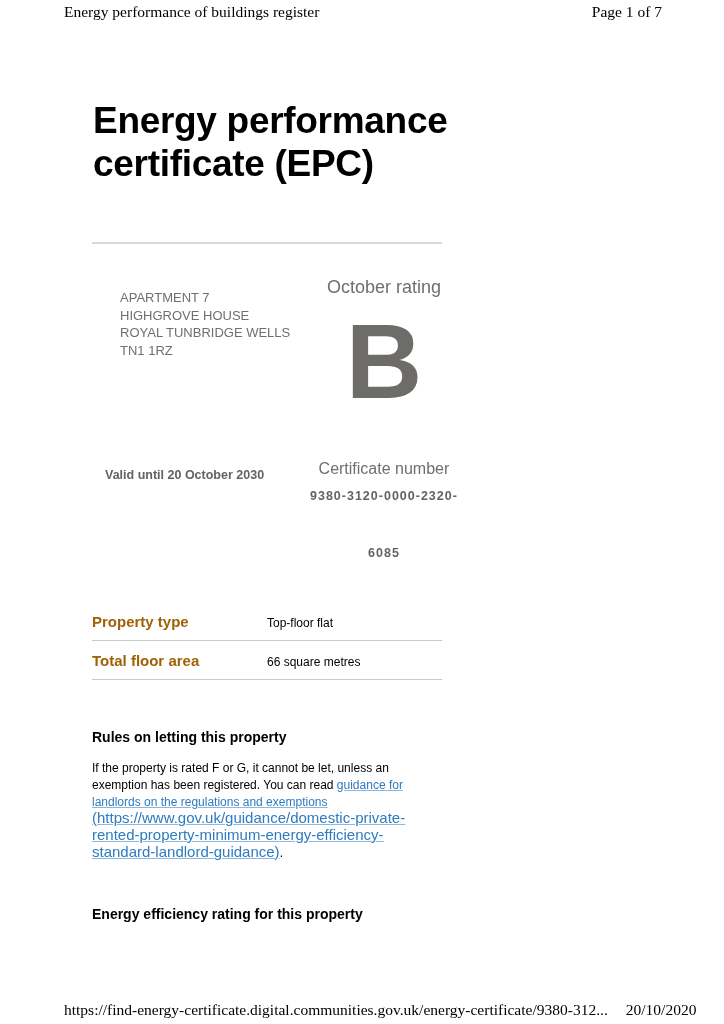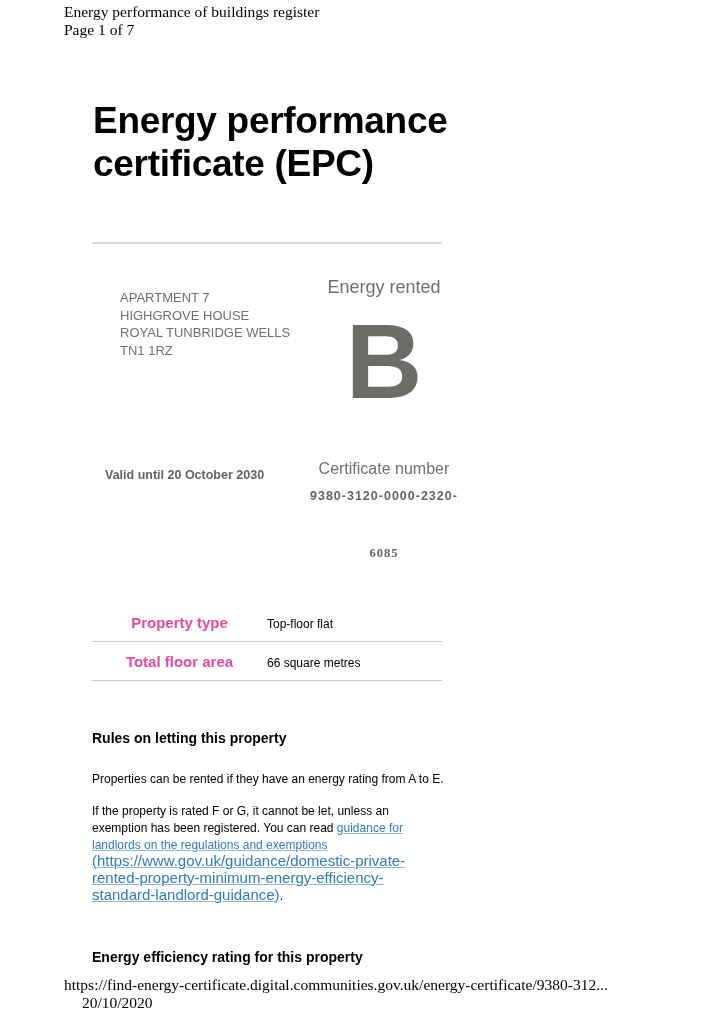--- a/index.html
+++ b/index.html
@@ -1,34 +1,34 @@
 <!DOCTYPE html>
 <html><head>
 <meta charset="utf-8">
 <style>
-  * { box-sizing: border-box; flex-direction: column; }
+  * { box-sizing: border-box; }
   html, body { margin: 0; padding: 0; }
   body {
     width: 724px; height: 1024px;
     background: #ffffff;
     position: relative;
     font-family: "Liberation Sans", sans-serif;
     color: #000000;
     overflow: hidden;
   }
 
   
   .print-bar {
     position: absolute; left: 64px; right: 62px;
     display: flex; justify-content: space-between;
     font-family: "Liberation Serif", serif;
     font-size: 15.5px; color: #000;
   }
   .print-bar.top { top: 3px; }
-  .print-bar.bottom { bottom: 12px; }
+  .print-bar.bottom { bottom: 5px; }
   .print-bar .seg { white-space: nowrap; }
   .print-bar.bottom .date { margin-left: 18px; }
 
   
   .page {
     position: absolute; top: 0; left: 92px; width: 352px;
   }
 
   h1.doc-title {
     margin: 99px 0 12px 1px;
@@ -70,32 +70,31 @@
   .cert-label { font-size: 16px; color: #6f6f6f; }
   .cert-line1 {
     margin-top: 11px;
     font-size: 12.5px; font-weight: 700; letter-spacing: 1px;
     color: #636363; white-space: nowrap;
   }
   .cert-line2 {
     margin-top: 43px;
     font-size: 12.5px; font-weight: 700; letter-spacing: 1px;
     color: #636363;
-    font-family: Liberation Serif, serif;
   }
 
   
   .facts { margin-top: 42px; width: 350px; }
   .facts .row {
     display: grid; grid-template-columns: 175px 1fr;
     padding: 11px 0 10px 0;
     border-bottom: 1px solid #c9c9c9;
     align-items: baseline;
   }
-  .facts .label { font-size: 15px; font-weight: 700; color: #ec4899; text-align: center; }
+  .facts .label { font-size: 15px; font-weight: 700; color: #a16207; }
   .facts .value { font-size: 12px; color: #000; }
 
   
   .section-heading {
     margin: 49px 0 0 0;
     font-size: 14px; font-weight: 700; color: #000;
   }
   .para {
     margin: 25px 0 0 0;
     font-size: 12px; line-height: 17px; color: #000;
@@ -131,21 +130,21 @@
   <div class="summary">
 
     <div class="address">
       <div>APARTMENT 7</div>
       <div>HIGHGROVE HOUSE</div>
       <div>ROYAL TUNBRIDGE WELLS</div>
       <div>TN1 1RZ</div>
     </div>
 
     <div class="rating-box">
-      <div class="rating-label">Energy rented</div>
+      <div class="rating-label">October rating</div>
       <div class="rating-letter">B</div>
     </div>
 
     <div class="valid-until">Valid until 20 October 2030</div>
 
     <div class="cert-box">
       <div class="cert-label">Certificate number</div>
       <div class="cert-line1">9380-3120-0000-2320-</div>
       <div class="cert-line2">6085</div>
     </div>
@@ -158,21 +157,20 @@
       <span class="value">Top-floor flat</span>
     </div>
     <div class="row">
       <span class="label">Total floor area</span>
       <span class="value">66 square metres</span>
     </div>
   </div>
 
   <h2 class="section-heading">Rules on letting this property</h2>
 
-  <p class="para">Properties can be rented if they have an energy rating from A to E.</p>
 
   <p class="para second"><span>If the property is rated F or G, it cannot be let, unless an exemption has been registered. You can read </span><a class="guidance-link"><span>guidance for landlords on the regulations and exemptions</span> <span class="link-url">(https://www.gov.uk/guidance/domestic-private-rented-property-minimum-energy-efficiency-standard-landlord-guidance)</span></a><span>.</span></p>
 
   <h2 class="section-heading next">Energy efficiency rating for this property</h2>
 
 </div>
 
 <div class="print-bar bottom">
   <span class="seg">https://find-energy-certificate.digital.communities.gov.uk/energy-certificate/9380-312...</span>
   <span class="seg date">20/10/2020</span>

